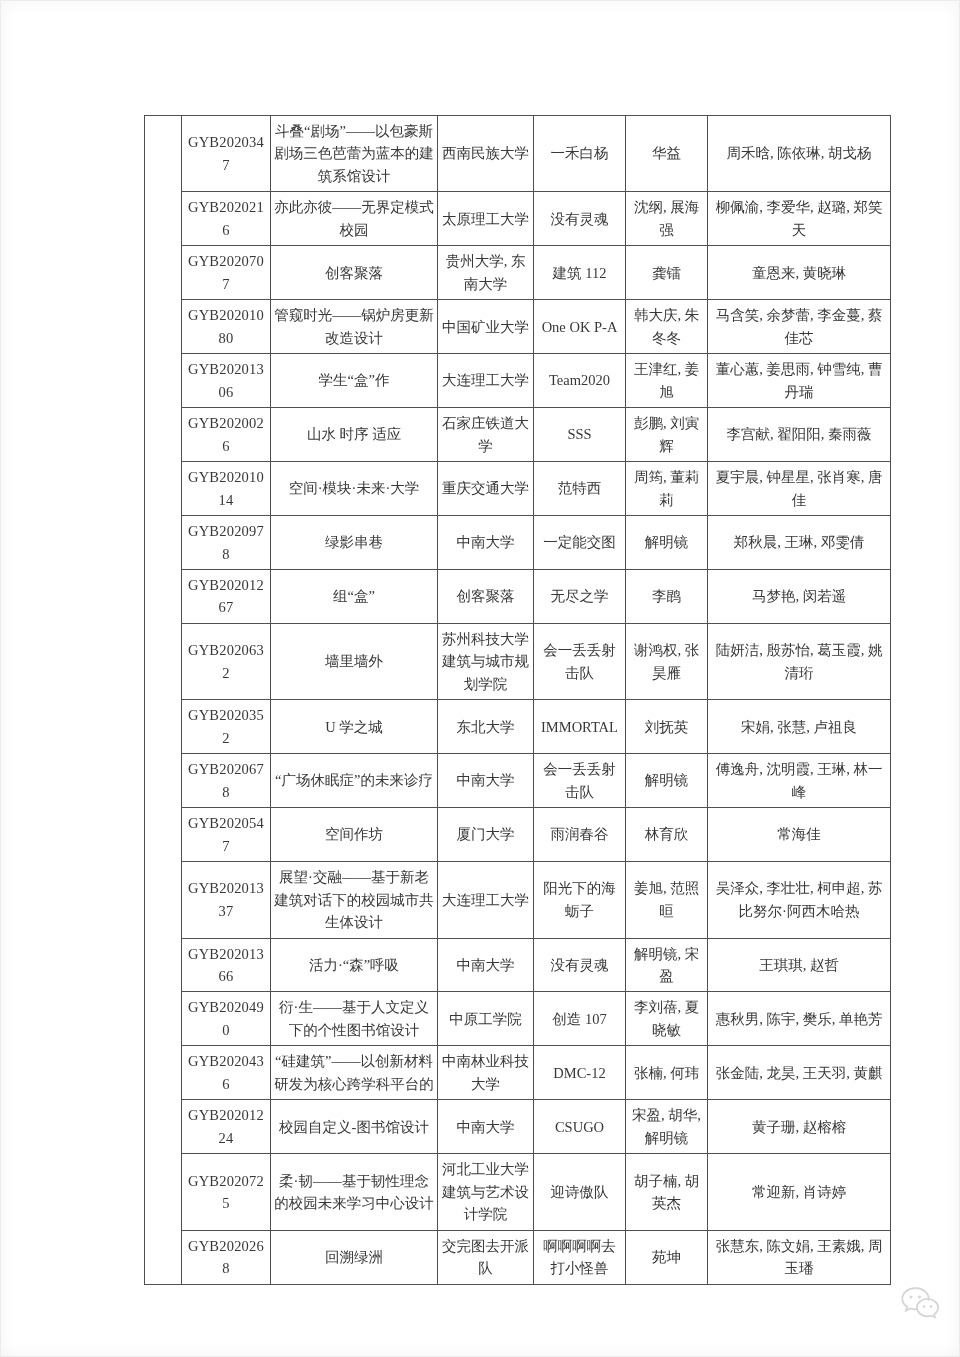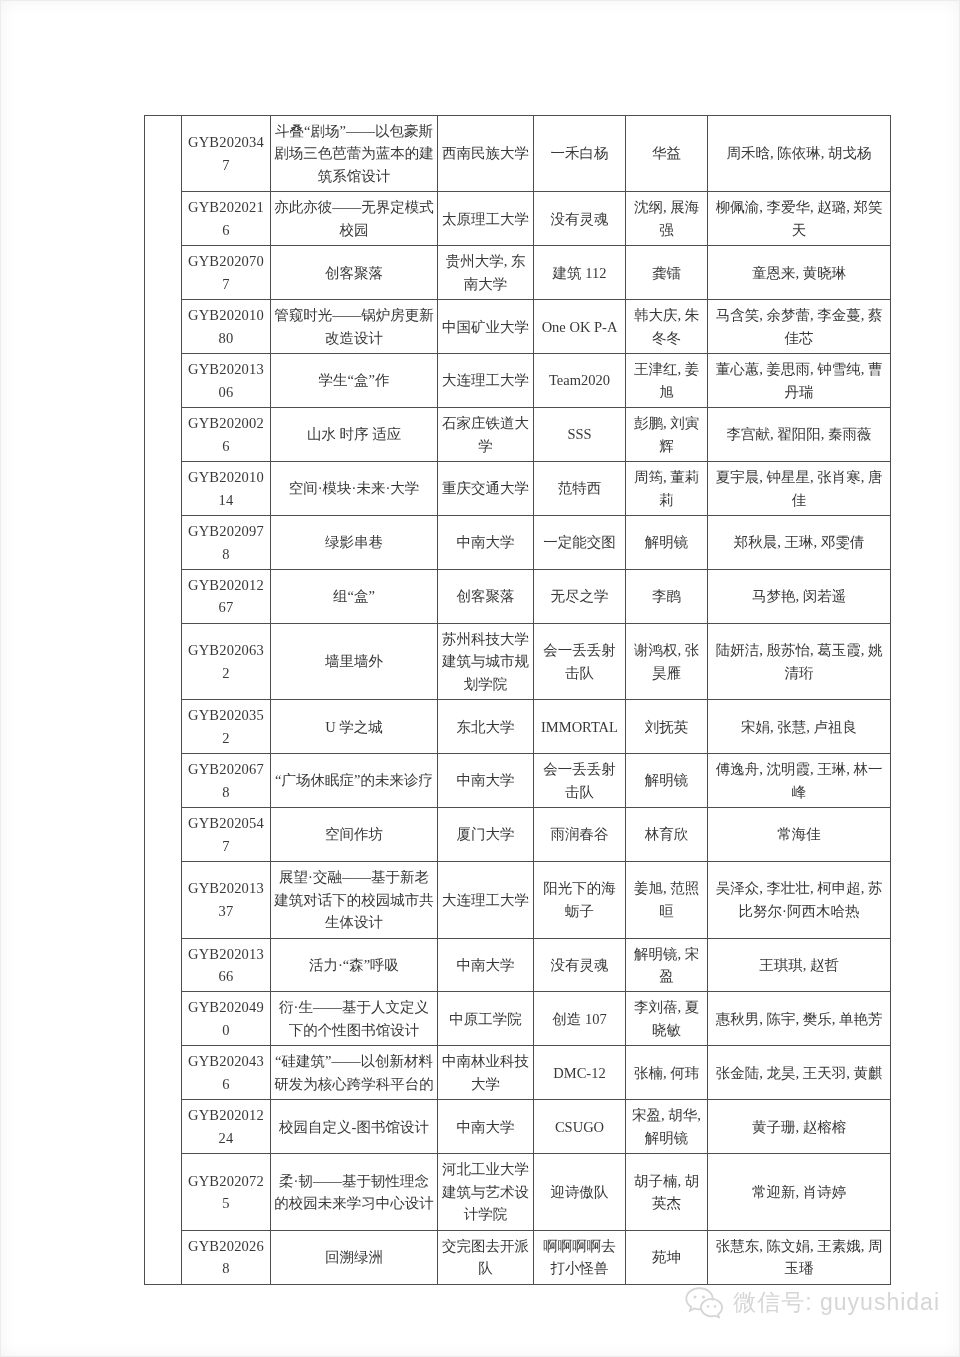--- a/index.html
+++ b/index.html
@@ -225,14 +225,13 @@
     <svg width="40" height="33" viewBox="0 0 40 33" fill="none">
       <path d="M15.5 2.2C8.2 2.2 2.3 6.9 2.3 12.7c0 3.3 1.9 6.2 4.8 8.1l-1.2 3.9 4.4-2.2c1.6.5 3.4.8 5.2.8.5 0 1 0 1.5-.1" stroke="#d6d6d6" stroke-width="1.8" stroke-linecap="round"></path>
       <path d="M15.5 2.2c7.3 0 13.2 4.7 13.2 10.5 0 .4 0 .8-.1 1.2" stroke="#d6d6d6" stroke-width="1.8" stroke-linecap="round"></path>
       <path d="M27.5 12.9c-5.9 0-10.6 3.9-10.6 8.7 0 4.8 4.7 8.7 10.6 8.7 1.4 0 2.8-.2 4-.6l3.6 1.8-1-3.2c2.4-1.6 4-4 4-6.7 0-4.8-4.7-8.7-10.6-8.7z" stroke="#d6d6d6" stroke-width="1.8" stroke-linejoin="round"></path>
       <circle cx="11" cy="11" r="1.5" fill="#d6d6d6"></circle>
       <circle cx="19.5" cy="11" r="1.5" fill="#d6d6d6"></circle>
       <circle cx="24" cy="20.5" r="1.3" fill="#d6d6d6"></circle>
       <circle cx="31" cy="20.5" r="1.3" fill="#d6d6d6"></circle>
     </svg>
   </span>
-  <span>微信号: guyushidai</span>
 </div>
 
 </body></html>

